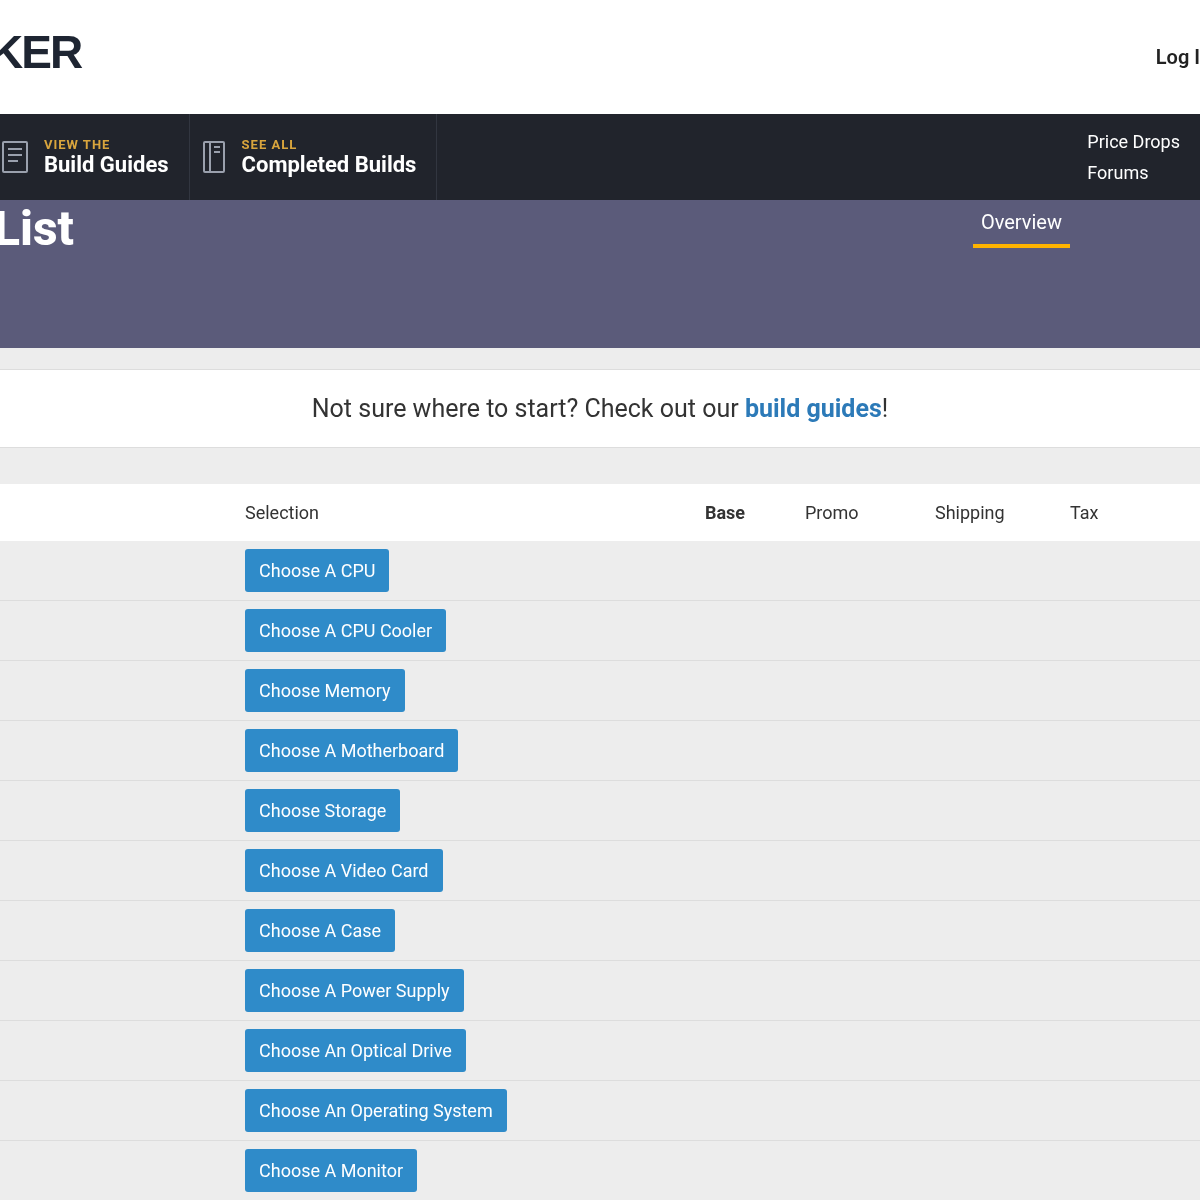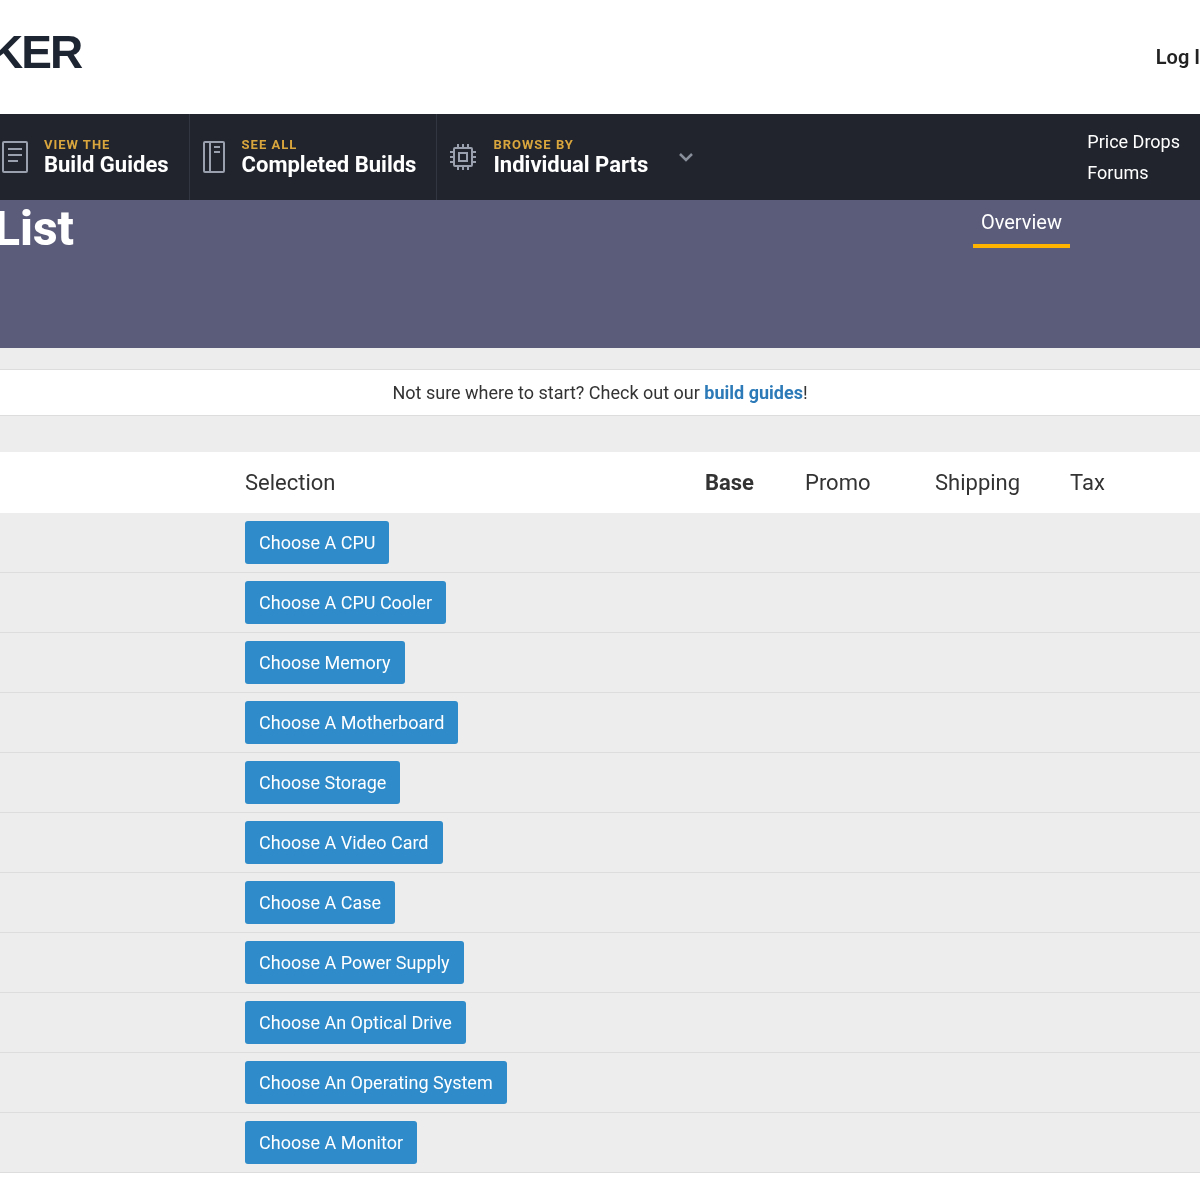--- a/index.html
+++ b/index.html
@@ -106,40 +106,40 @@
     border-bottom: 4px solid #ffb400;
     cursor: pointer;
   }
   .grey-sep {
     background: #ededed;
     height: 22px;
     border-bottom: 1px solid #ddd;
   }
   .helper {
     background: #fff;
-    padding: 12px 0;
+    padding: 24px 0;
     text-align: center;
-    font-size: 18px;
+    font-size: 25px;
     color: #333;
     border-bottom: 1px solid #ddd;
   }
   .helper a {
     color: #2c7ab8;
     font-weight: 700;
     text-decoration: none;
     cursor: pointer;
   }
   .grey-sep2 {
     background: #ededed;
     height: 36px;
   }
   .table-header {
     display: flex;
     padding: 18px 0 18px 245px;
-    font-size: 22px;
+    font-size: 18px;
     color: #333;
     background: #fff;
   }
   .col-selection { width: 460px; }
   .col-base { width: 100px; font-weight: bold; }
   .col-promo { width: 130px; }
   .col-shipping { width: 135px; }
   .col-tax { width: 60px; }
   .rows { }
   .row {
@@ -185,38 +185,20 @@
         <rect x="4" y="3" width="20" height="30" rx="1"></rect>
           <path d="M10 3v30M14 8h6M14 13h6"></path>
       </svg>
     </span>
     <span class="txt">
       <span class="eyebrow">SEE ALL</span>
       <span class="title">Completed Builds</span>
     </span>
   </div>
 
-  <div class="nav-item" style="border-right:none;">
-    <span class="icon-box">
-      <svg width="32" height="32" viewBox="0 0 32 32" fill="none" stroke="currentColor" stroke-width="2">
-        <rect x="7" y="7" width="18" height="18" rx="1"></rect>
-        <rect x="12" y="12" width="8" height="8"></rect>
-        <path d="M11 7V3M16 7V3M21 7V3M11 29v-4M16 29v-4M21 29v-4M7 11H3M7 16H3M7 21H3M29 11h-4M29 16h-4M29 21h-4"></path>
-      </svg>
-    </span>
-    <span class="txt">
-      <span class="eyebrow">BROWSE BY</span>
-      <span class="title">Individual Parts</span>
-    </span>
-    <span class="chevron-down">
-      <svg width="20" height="20" viewBox="0 0 20 20" fill="none" stroke="currentColor" stroke-width="2.5">
-          <path d="M4 7l6 6 6-6"></path>
-        </svg>
-    </span>
-  </div>
 
   <div class="nav-right">
     <span>Price Drops</span>
     <span>Forums</span>
   </div>
 </div>
 
 <div class="page-header">
   <h1>List</h1>
   <div class="tab-overview">Overview</div>

